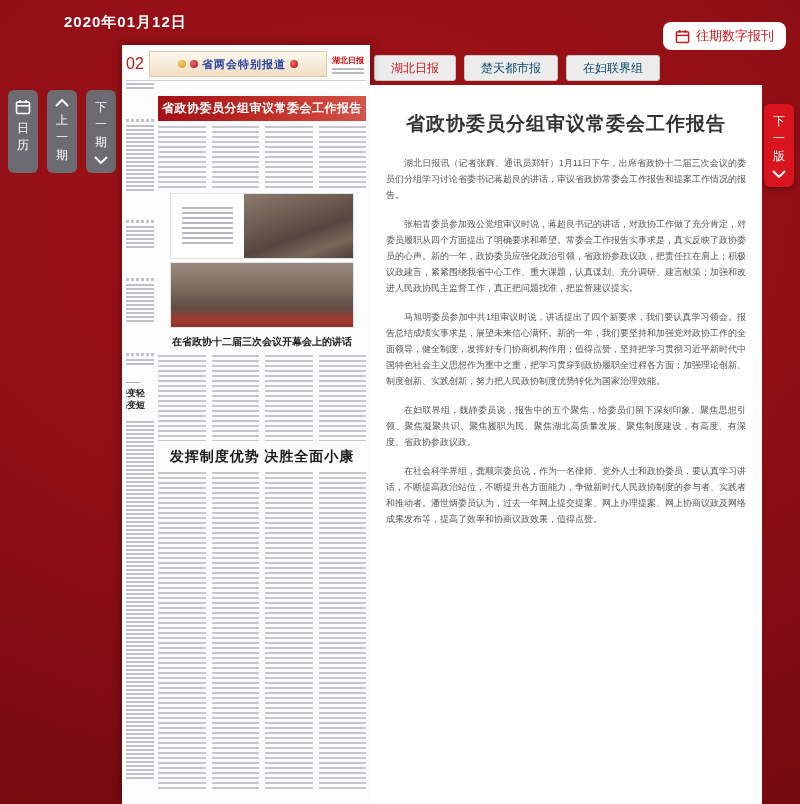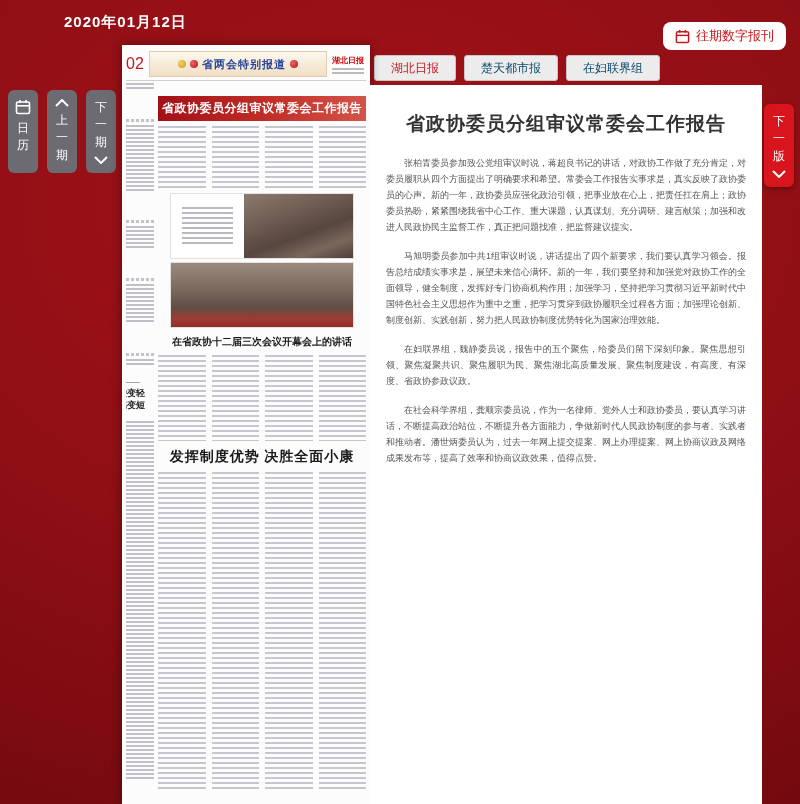--- a/index.html
+++ b/index.html
@@ -235,19 +235,20 @@
           <div class="col"></div>
           <div class="col"></div>
           <div class="col"></div>
         </div>
       </div>
     </div>
   </div>
 
   <div class="article">
     <h1>省政协委员分组审议常委会工作报告</h1>
-    <p>张柏青委员参加致公党组审议时说，蒋超良书记的讲话，对政协工作做了充分肯定，对委员履职从四个方面提出了明确要求和希望。常委会工作报告实事求是，真实反映了政协委员的心声。新的一年，政协委员应强化政治引领，把事业放在心上，把责任扛在肩上；政协委员热盼，紧紧围绕我省中心工作、重大课题，认真谋划、充分调研、建言献策；加强和改进人民政协民主监督工作，真正把问题找准，把监督建议提实。</p>
-    <p>马旭明委员参加中共1组审议时说，讲话提出了四个新要求，我们要认真学习领会。报告总结成绩实事求是，展望未来信心满怀。新的一年，我们要坚持和加强党对政协工作的全面领导，健全制度，发挥好专门协商机构作用；加强学习，坚持把学习贯彻习近平新时代中国特色社会主义思想作为重中之重，把学习贯穿到政协履职全过程各方面；加强理论创新、制度创新、实践创新，努力把人民政协制度优势转化为国家治理效能。</p>
+    <p>湖北日报讯（记者张辉、通讯员郑轩）1月11日下午，出席省政协十二届三次会议的委员们分组学习讨论省委书记蒋超良的讲话，审议省政协常委会工作报告和提案工作情况的报告。</p>
+    <p>张柏青委员参加致公党组审议时说，蒋超良书记的讲话，对政协工作做了充分肯定，对委员履职从四个方面提出了明确要求和希望。常委会工作报告实事求是，真实反映了政协委员的心声。新的一年，政协委员应强化政治引领，省政协参政议政，把责任扛在肩上；积极议政建言，紧紧围绕我省中心工作、重大课题，认真谋划、充分调研、建言献策；加强和改进人民政协民主监督工作，真正把问题找准，把监督建议提实。</p>
+    <p>马旭明委员参加中共1组审议时说，讲话提出了四个新要求，我们要认真学习领会。报告总结成绩实事求是，展望未来信心满怀。新的一年，我们要坚持和加强党对政协工作的全面领导，健全制度，发挥好专门协商机构作用；值得点赞，坚持把学习贯彻习近平新时代中国特色社会主义思想作为重中之重，把学习贯穿到政协履职全过程各方面；加强理论创新、制度创新、实践创新，努力把人民政协制度优势转化为国家治理效能。</p>
     <p>在妇联界组，魏静委员说，报告中的五个聚焦，给委员们留下深刻印象。聚焦思想引领、聚焦凝聚共识、聚焦履职为民、聚焦湖北高质量发展、聚焦制度建设，有高度、有深度、省政协参政议政。</p>
     <p>在社会科学界组，龚顺宗委员说，作为一名律师、党外人士和政协委员，要认真学习讲话，不断提高政治站位，不断提升各方面能力，争做新时代人民政协制度的参与者、实践者和推动者。潘世炳委员认为，过去一年网上提交提案、网上办理提案、网上协商议政及网络成果发布等，提高了效率和协商议政效果，值得点赞。</p>
   </div>
 
 </div>
 
 </body></html>

